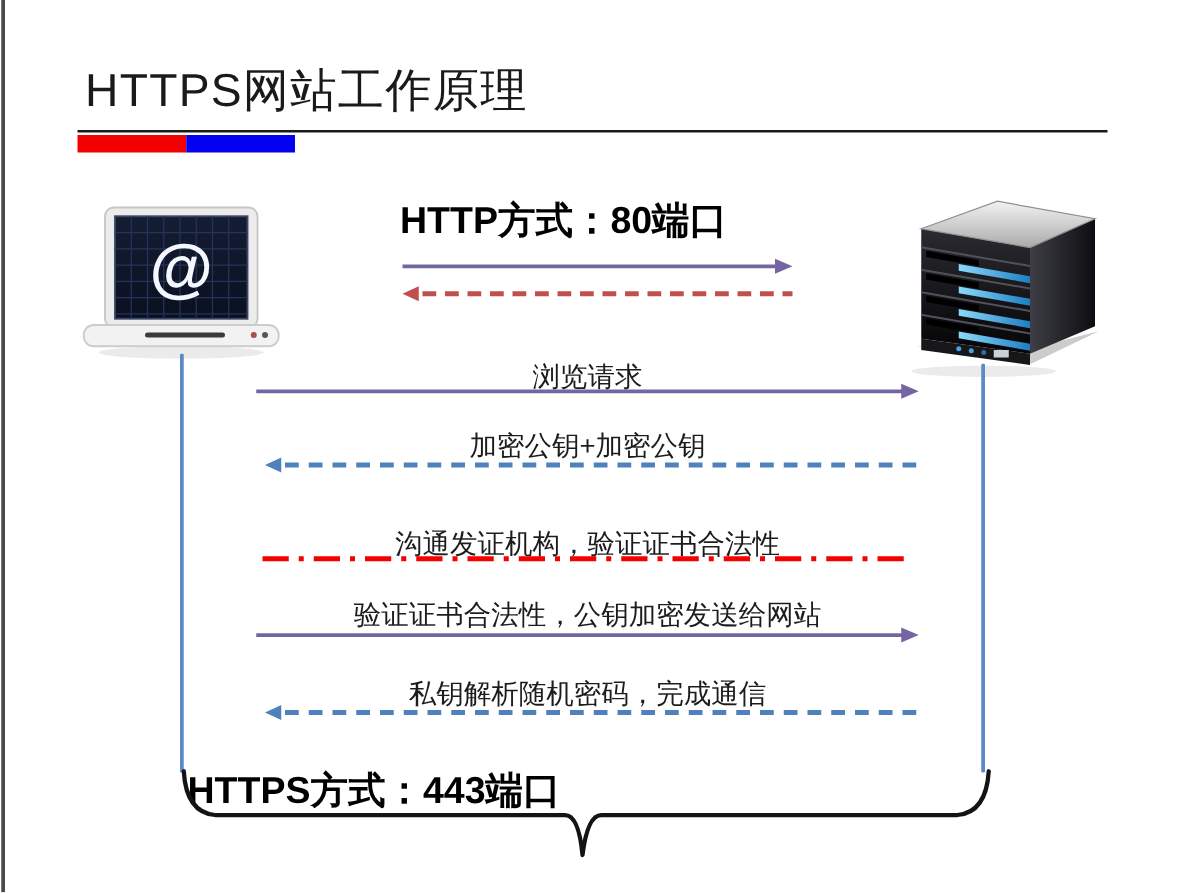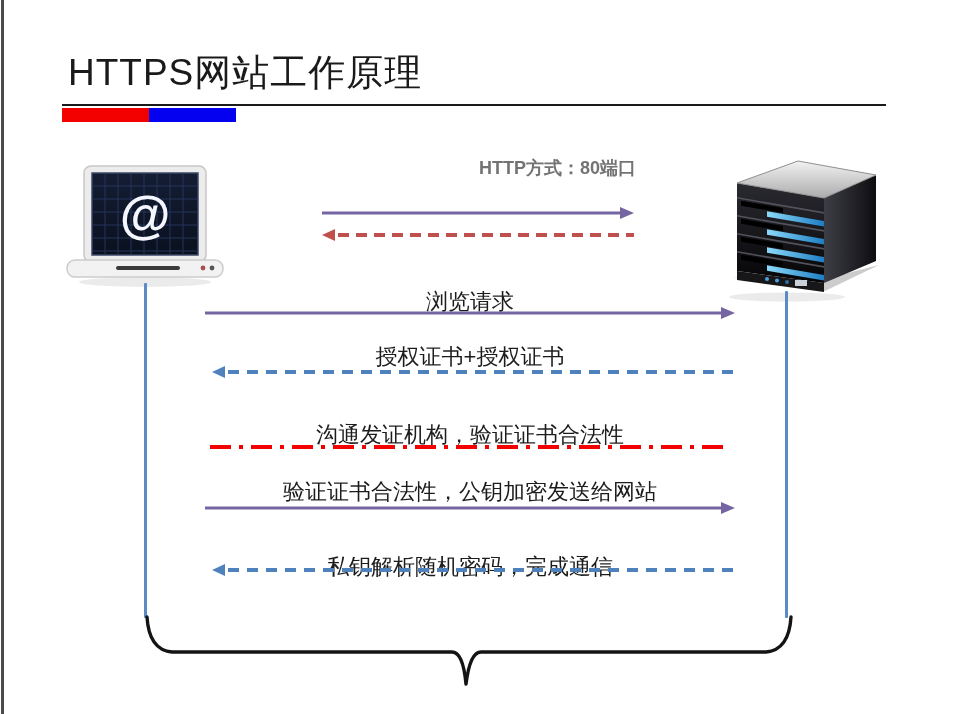--- a/index.html
+++ b/index.html
@@ -4,21 +4,21 @@
 <style>
   html,body{margin:0;padding:0;background:#ffffff;}
   body{font-family:"Liberation Sans","DejaVu Sans",sans-serif;}
   .slide{position:relative;width:897px;height:714px;background:#ffffff;overflow:hidden;}
   .left-edge{position:absolute;left:1px;top:0;width:3px;height:714px;background:#4a4a4a;}
   .title{position:absolute;left:68px;top:48px;font-size:37px;color:#1a1a1a;letter-spacing:1px;white-space:nowrap;}
   .title-underline{position:absolute;left:62px;top:104px;width:824px;height:2px;background:#1a1a1a;}
   .bar{position:absolute;top:108px;height:14px;}
   .bar.red{left:62px;width:87px;background:#f30000;}
   .bar.blue{left:149px;width:87px;background:#0400f0;}
-  .port-label{position:absolute;font-size:18px;font-weight:bold;color:#737373;text-align:right;white-space:nowrap;}
+  .port-label{position:absolute;font-size:30px;font-weight:bold;color:#000000;text-align:left;white-space:nowrap;}
   .port-label.http{left:320px;top:156px;width:316px;}
   .port-label.https{left:150px;top:612px;width:640px;}
   .msg-label{position:absolute;left:150px;width:640px;font-size:22px;color:#1c1c1c;text-align:center;white-space:nowrap;}
   .arrow-svg{position:absolute;display:block;}
   .vline{position:absolute;width:3px;background:#5b8ac7;border-radius:1px;}
   .vline.client{left:144px;top:283px;height:335px;}
   .vline.server{left:785px;top:291px;height:327px;}
   .icon-svg{position:absolute;display:block;}
 </style>
 </head>
@@ -112,44 +112,45 @@
     <polygon points="15,2 2,8 15,14" fill="#c0504d"></polygon>
     <line x1="18" y1="8" x2="314" y2="8" stroke="#c0504d" stroke-width="4" stroke-dasharray="11 7"></line>
   </svg>
 
   <div class="msg-label" style="top:287px">浏览请求</div>
   <svg class="arrow-svg" style="left:203px;top:305px" width="534" height="16" viewBox="0 0 534 16">
     <line x1="2" y1="8" x2="519" y2="8" stroke="#7566a3" stroke-width="3"></line>
     <polygon points="518,2 532,8 518,14" fill="#7566a3"></polygon>
   </svg>
 
-  <div class="msg-label" style="top:342px">授权证书+授权证书</div>
+  <div class="msg-label" style="top:342px">加密公钥+加密公钥</div>
   <svg class="arrow-svg" style="left:210px;top:364px" width="530" height="16" viewBox="0 0 530 16">
     <polygon points="15,2 2,8 15,14" fill="#4f81bd"></polygon>
     <line x1="18" y1="8" x2="528" y2="8" stroke="#4f81bd" stroke-width="4" stroke-dasharray="11 8"></line>
   </svg>
 
   <div class="msg-label" style="top:420px">沟通发证机构，验证证书合法性</div>
   <svg class="arrow-svg" style="left:208px;top:439px" width="524" height="16" viewBox="0 0 524 16">
     <line x1="2" y1="8" x2="522" y2="8" stroke="#f40000" stroke-width="4" stroke-dasharray="21 8 4 8"></line>
   </svg>
 
   <div class="msg-label" style="top:477px">验证证书合法性，公钥加密发送给网站</div>
   <svg class="arrow-svg" style="left:203px;top:500px" width="534" height="16" viewBox="0 0 534 16">
     <line x1="2" y1="8" x2="519" y2="8" stroke="#7566a3" stroke-width="3"></line>
     <polygon points="518,2 532,8 518,14" fill="#7566a3"></polygon>
   </svg>
 
-  <div class="msg-label" style="top:552px">私钥解析随机密码，完成通信</div>
+  <div class="msg-label" style="top:540px">私钥解析随机密码，完成通信</div>
   <svg class="arrow-svg" style="left:210px;top:562px" width="530" height="16" viewBox="0 0 530 16">
     <polygon points="15,2 2,8 15,14" fill="#4f81bd"></polygon>
     <line x1="18" y1="8" x2="528" y2="8" stroke="#4f81bd" stroke-width="4" stroke-dasharray="11 8"></line>
   </svg>
 
   <div class="vline client"></div>
   <div class="vline server"></div>
 
+  <div class="port-label https">HTTPS方式：443端口</div>
 
   <svg class="arrow-svg" style="left:140px;top:610px" width="660" height="82" viewBox="0 0 660 82">
     <path d="M7,7 Q9,40 32,42 L312,42 Q323,42 326,74 Q330,42 341,42 L626,42 Q649,40 651,7" fill="none" stroke="#141414" stroke-width="3.4" stroke-linecap="round" stroke-linejoin="round"></path>
   </svg>
 
 </div>
 
 </body></html>

